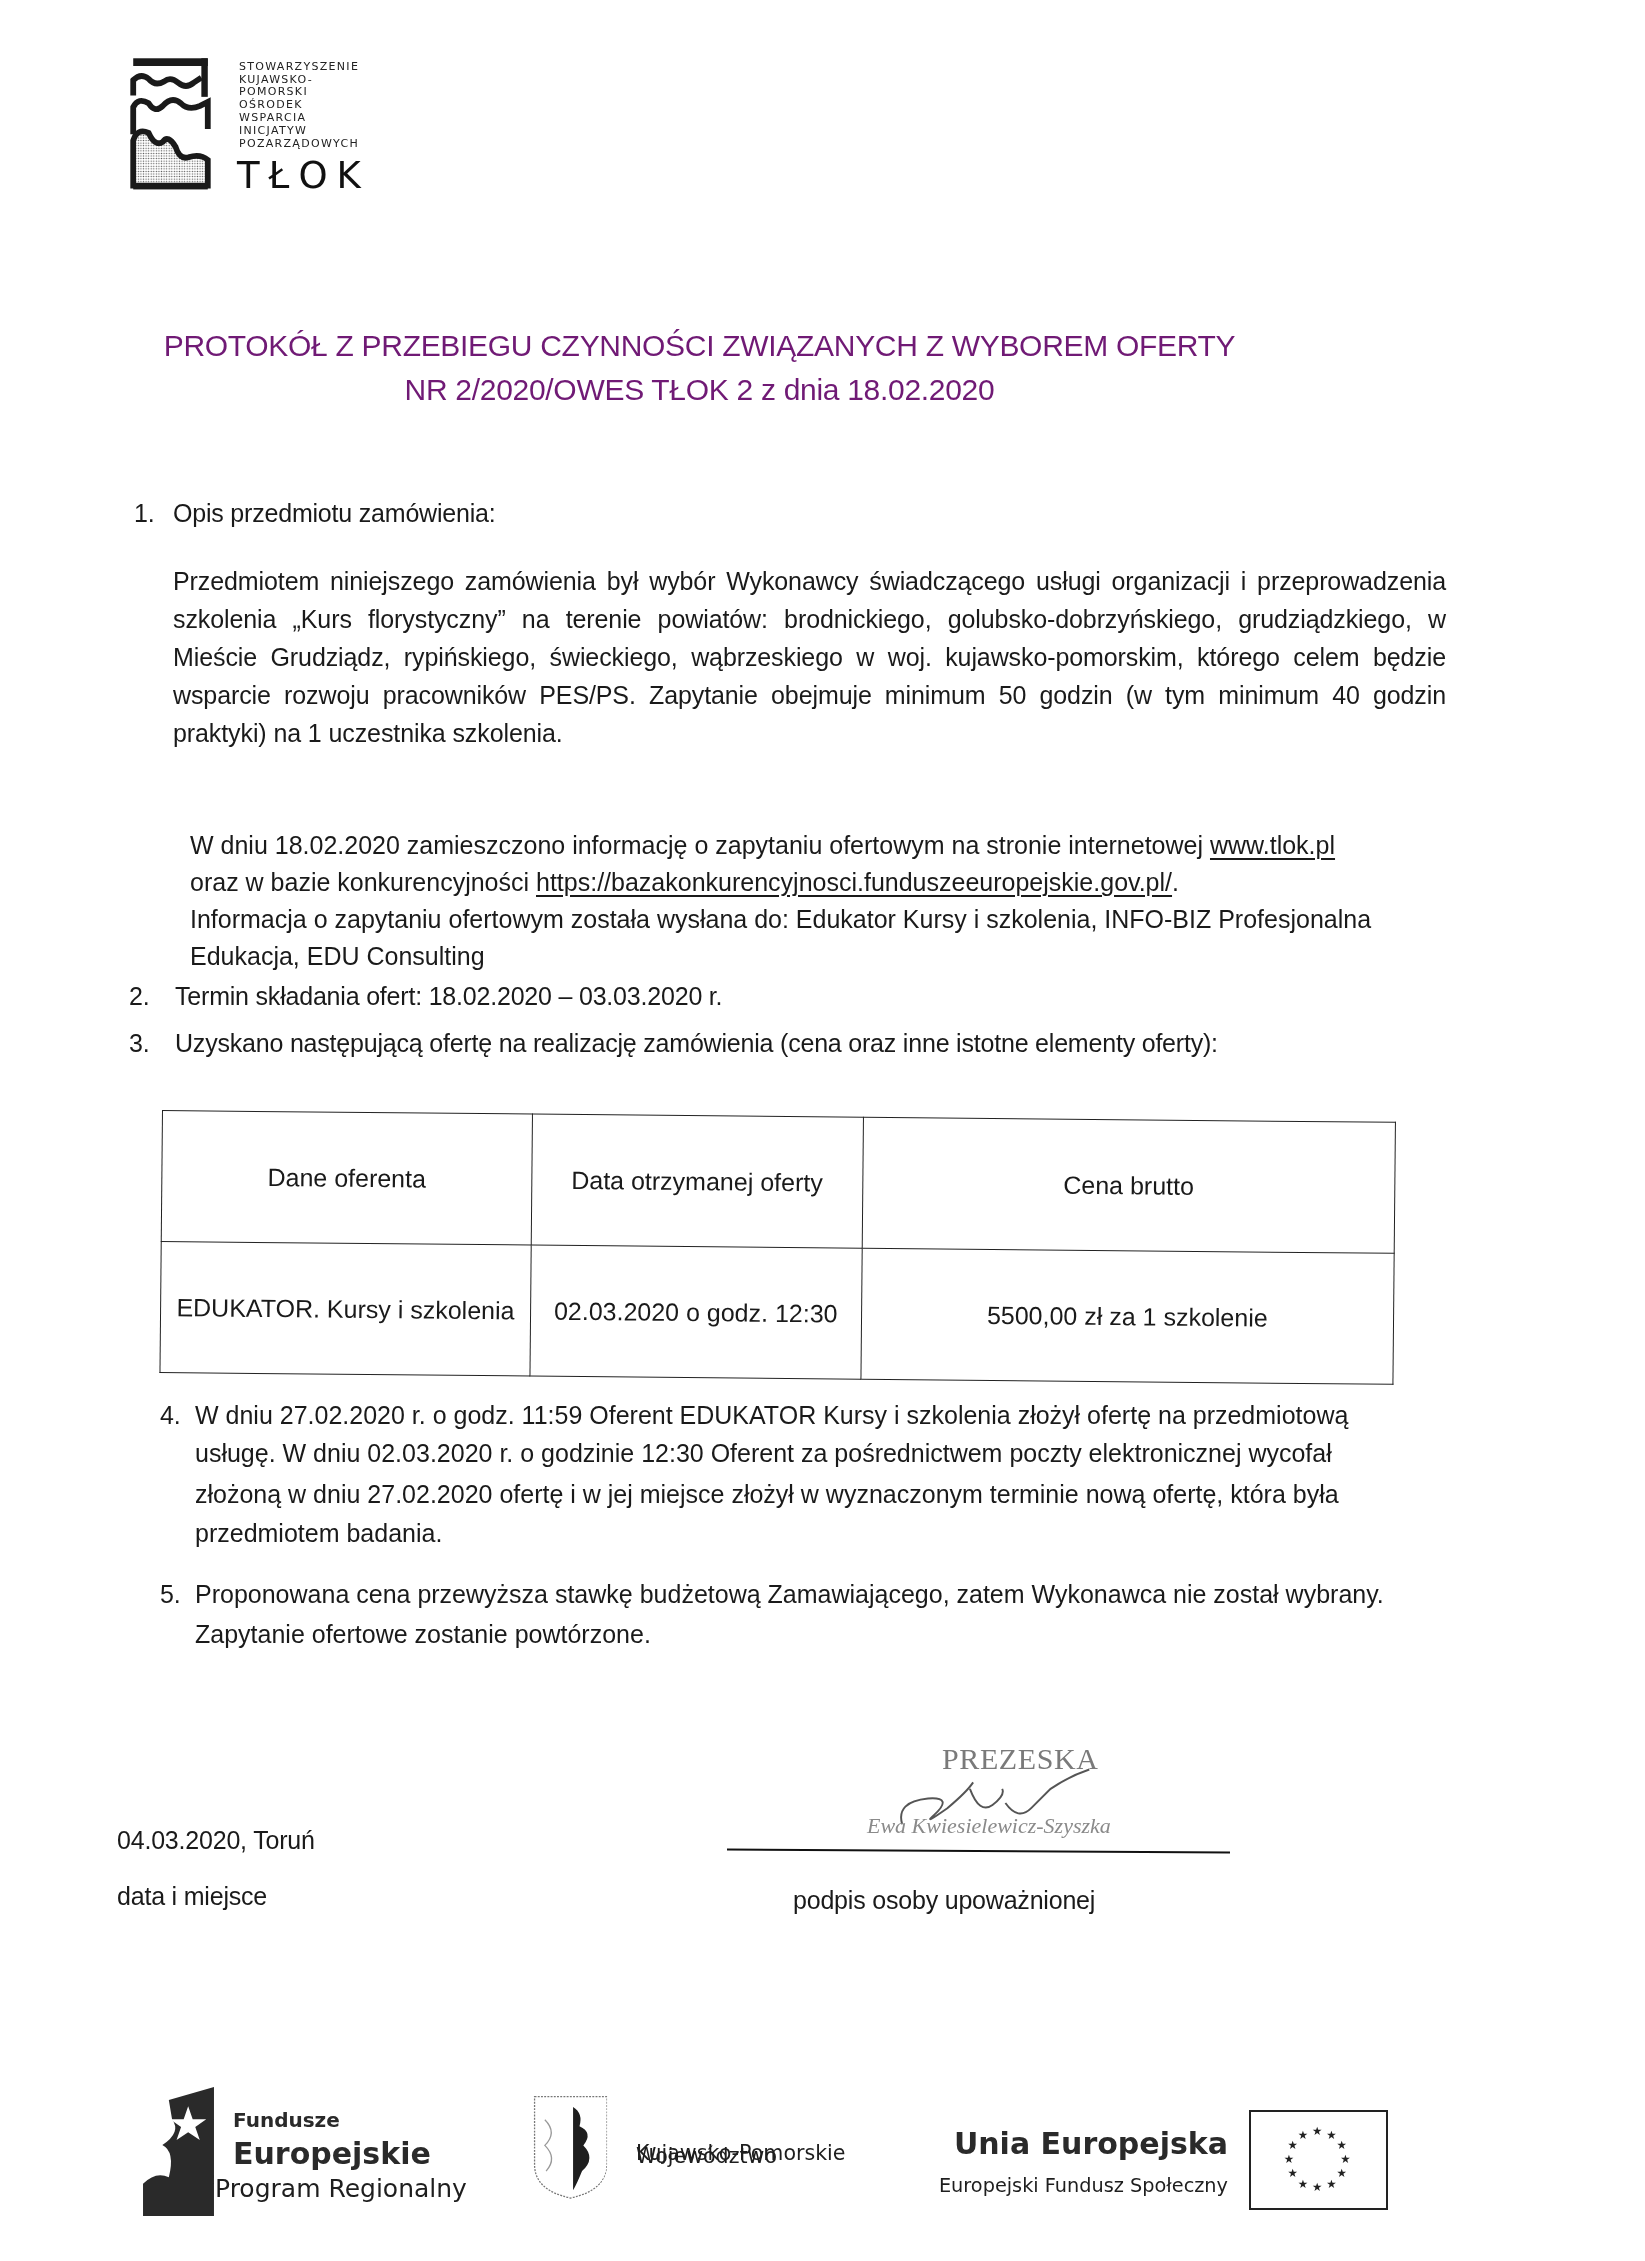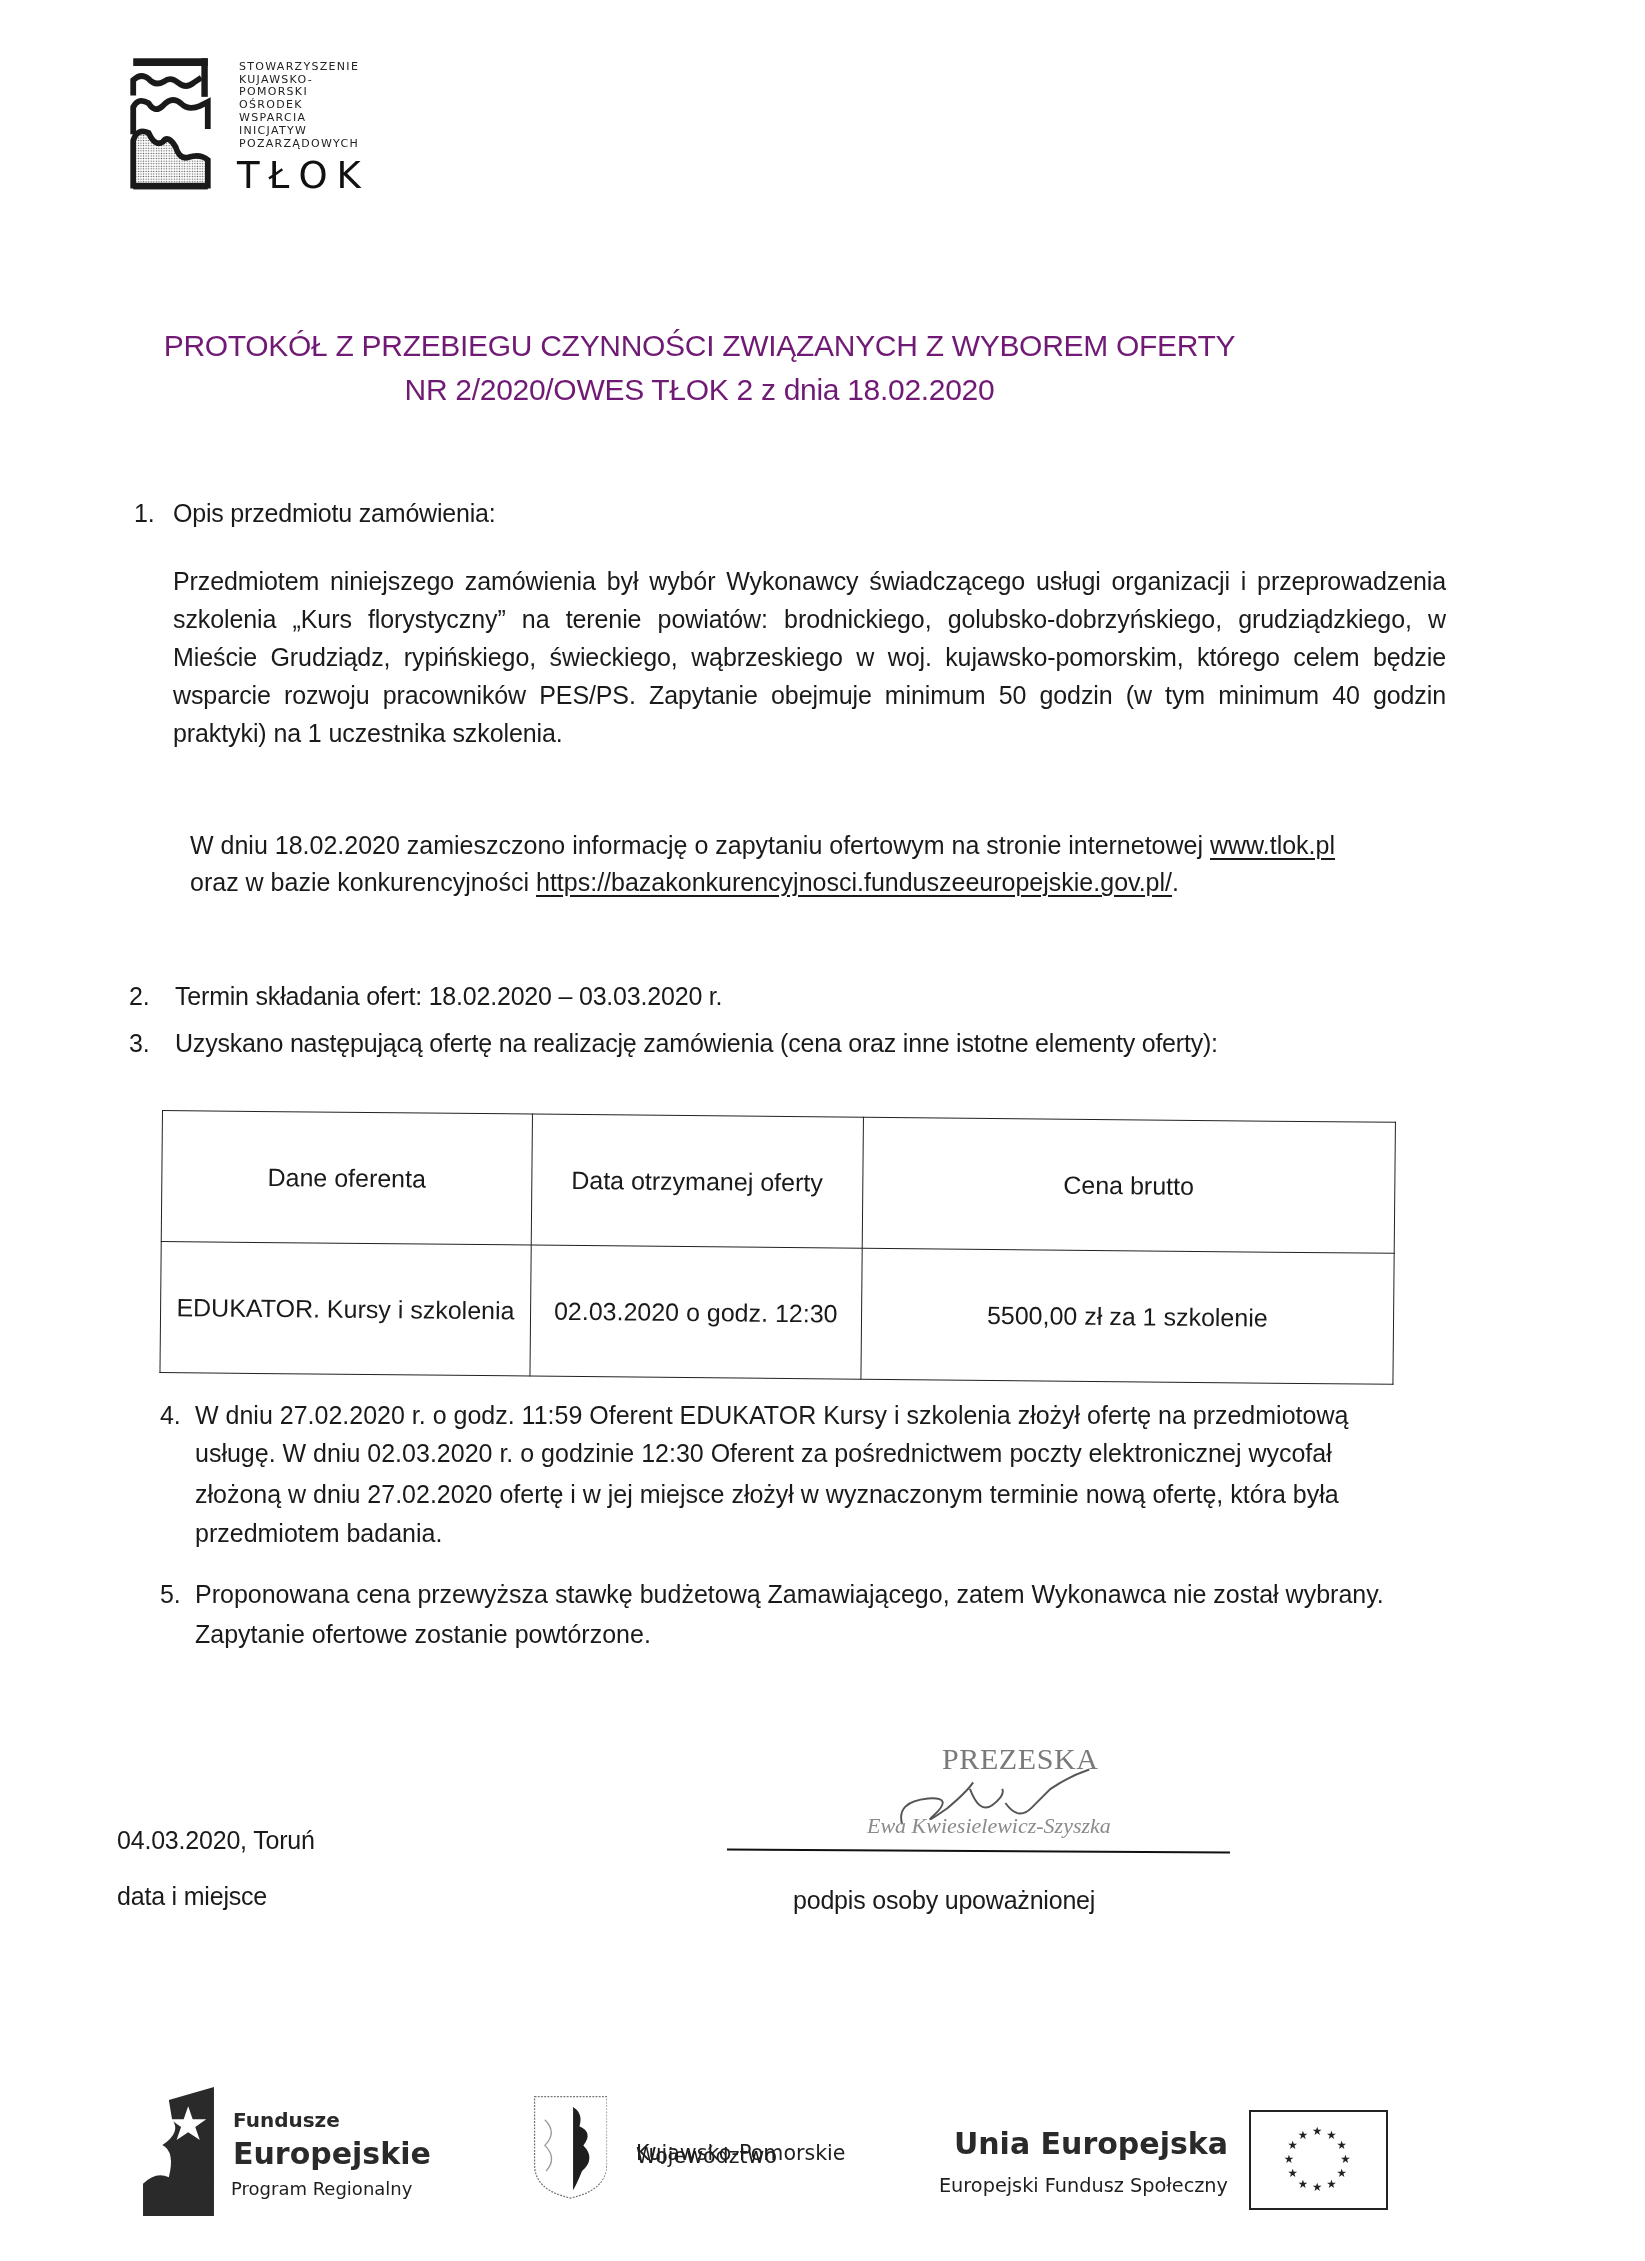--- a/index.html
+++ b/index.html
@@ -71,20 +71,21 @@
 <div class="abs title" style="top:373px">NR 2/2020/OWES TŁOK 2 z dnia 18.02.2020</div>
 
 <div class="abs txt" style="left:134px; top:494px">1.</div>
 <div class="abs txt" style="left:173px; top:494px">Opis przedmiotu zamówienia:</div>
 
 <div class="abs para" style="top:562px">Przedmiotem niniejszego zamówienia był wybór Wykonawcy świadczącego usługi organizacji i przeprowadzenia szkolenia „Kurs florystyczny” na terenie powiatów: brodnickiego, golubsko-dobrzyńskiego, grudziądzkiego, w Mieście Grudziądz, rypińskiego, świeckiego, wąbrzeskiego w woj. kujawsko-pomorskim, którego celem będzie wsparcie rozwoju pracowników PES/PS. Zapytanie obejmuje minimum 50 godzin (w tym minimum 40 godzin praktyki) na 1 uczestnika szkolenia.</div>
 
 <div class="abs para-plain" style="top:779px">
   <span>W dniu 18.02.2020 zamieszczono informację o zapytaniu ofertowym na stronie internetowej </span><a class="u" style="color:#1a1a1a">www.tlok.pl</a><br>
   <span>oraz w bazie konkurencyjności </span><a class="u" style="color:#1a1a1a">https://bazakonkurencyjnosci.funduszeeuropejskie.gov.pl/</a><span>.</span><br>
+  <span>Informacja o zapytaniu ofertowym została wysłana do: Edukator Kursy i szkolenia, INFO-BIZ Profesjonalna Edukacja, EDU Consulting</span>
 </div>
 
 <div class="abs txt" style="left:129px; top:977px">2.</div>
 <div class="abs txt" style="left:175px; top:977px">Termin składania ofert: 18.02.2020 – 03.03.2020 r.</div>
 
 <div class="abs txt" style="left:129px; top:1024px">3.</div>
 <div class="abs txt" style="left:175px; top:1024px">Uzyskano następującą ofertę na realizację zamówienia (cena oraz inne istotne elementy oferty):</div>
 
 <table id="offer-table">
   <tbody>
@@ -123,21 +124,21 @@
 <div class="abs txt" style="left:793px; top:1881px">podpis osoby upoważnionej</div>
 
 <div class="abs" style="left:143px; top:2087px; width:71px; height:129px;">
   <svg width="71" height="129" viewBox="0 0 110 200">
     <path d="M40 20 L110 0 L110 200 L0 200 L0 150 Q20 130 40 140 Q50 100 30 90 Q60 70 45 50 Z" fill="#2a2a2a"></path>
     <polygon points="70,30 77,50 98,50 81,62 88,82 70,70 52,82 59,62 42,50 63,50" fill="#fff"></polygon>
   </svg>
 </div>
 <div class="abs foot-text" style="left:233px; top:2103px; font-size:20px; line-height:34px; font-weight:bold; color:#2a2a2a;">Fundusze</div>
 <div class="abs foot-text" style="left:233px; top:2137px; font-size:30px; line-height:34px; font-weight:bold; color:#2a2a2a;">Europejskie</div>
-<div class="abs foot-text" style="left:231px; top:2177px; font-size:18px; line-height:23px;">Program Regionalny</div>
+<div class="abs foot-text" style="left:215px; top:2177px; font-size:25px; line-height:23px;">Program Regionalny</div>
 
 <div class="abs" style="left:532px; top:2094px; width:77px; height:106px;">
   <svg width="77" height="106" viewBox="0 0 120 165">
     <path d="M4 4 L116 4 L116 110 Q116 150 60 162 Q4 150 4 110 Z" fill="#fff" stroke="#777" stroke-width="2" stroke-dasharray="3 2"></path>
     <path d="M60 6 L116 6 L116 110 Q116 148 60 160 Z" fill="#fff"></path>
     <path d="M64 20 Q80 30 74 50 Q96 60 80 80 Q100 100 78 120 Q70 140 64 150 Z" fill="#1e1e1e"></path>
     <path d="M20 40 Q40 60 20 80 Q40 100 22 120" fill="none" stroke="#999" stroke-width="2"></path>
   </svg>
 </div>
 <div class="abs foot-text" style="left:636px; top:2116px; font-size:20.6px; line-height:24.5px;margin-top:28px;">Województwo</div>

